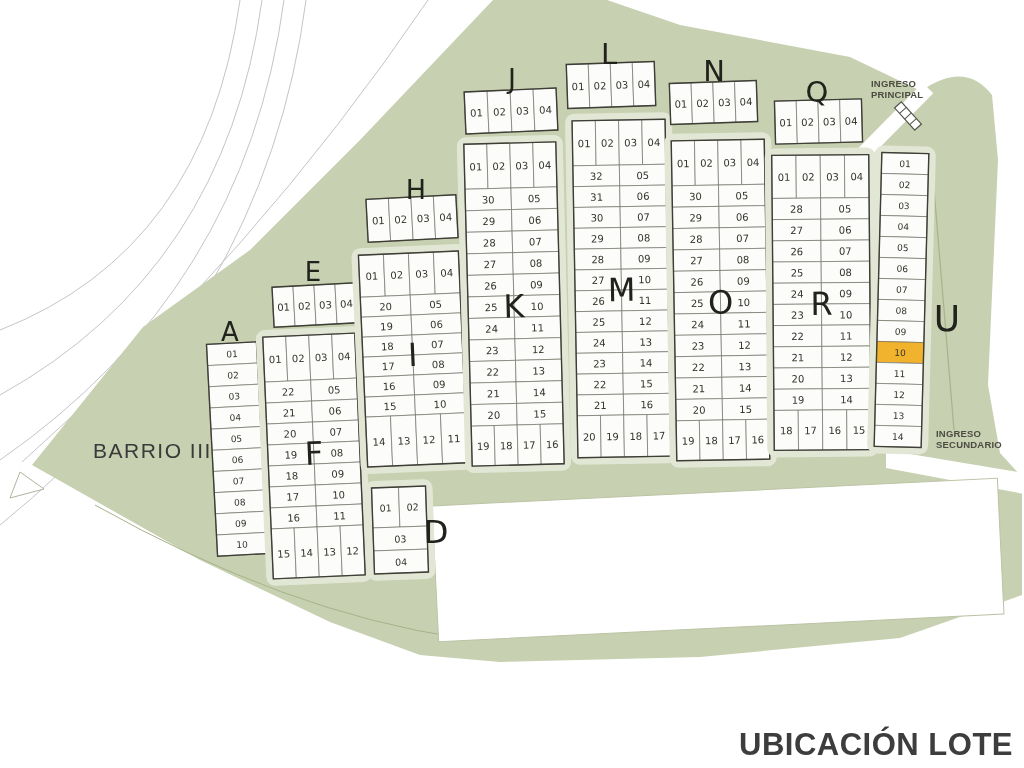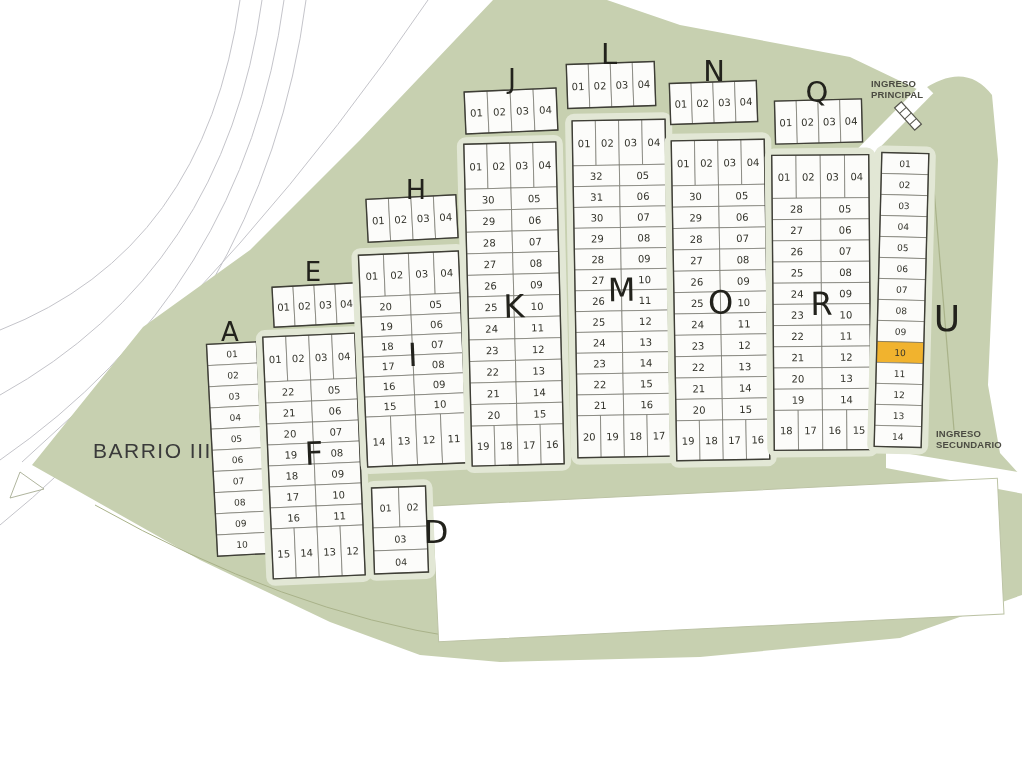--- a/index.html
+++ b/index.html
@@ -553,13 +553,14 @@
           <rect x="878" y="153" width="47" height="294" fill="none" stroke="#3e3e36" stroke-width="1.4"></rect>
         </g>
         <text x="947" y="318" text-anchor="middle" dominant-baseline="central" font-size="36" class="blk-letter">U</text>
       </g>
     <g id="layer-labels">
       <text class="barrio" x="93" y="458">BARRIO III</text>
       <text class="ingreso"><tspan x="871" y="87">INGRESO</tspan><tspan x="871" y="98">PRINCIPAL</tspan></text>
       <text class="ingreso"><tspan x="936" y="437">INGRESO</tspan><tspan x="936" y="448">SECUNDARIO</tspan></text>
     </g>
   </svg>
+  <div class="page-title">UBICACIÓN LOTE</div>
 </div>
 
 </body></html>

